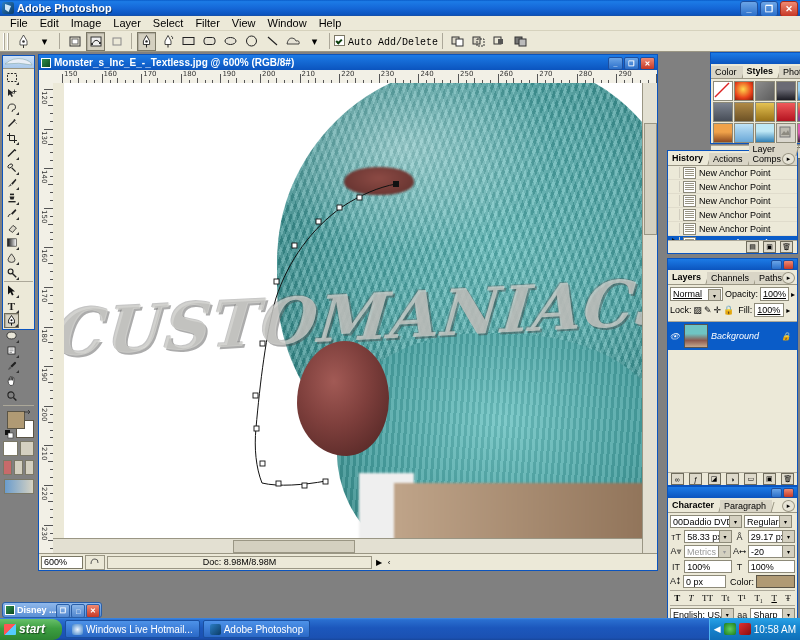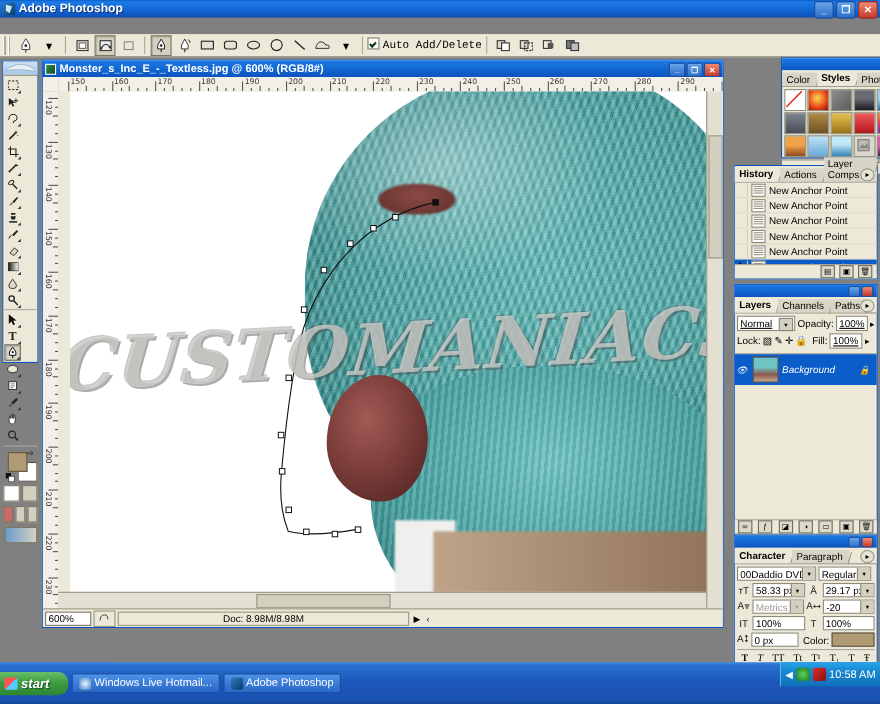--- a/index.html
+++ b/index.html
@@ -219,21 +219,21 @@
     background:linear-gradient(to bottom,#8FB8EB,#5A8FD6);border:1px solid #2a5fa8;
     border-radius:3px;display:flex;align-items:center;color:#fff;font-size:9px;font-weight:bold;
     box-sizing:border-box;padding-left:2px;}
   .minwin .mi-icon{width:10px;height:10px;margin-right:2px;background:#fff;position:relative;}
   .minwin .mi-icon:after{content:"";position:absolute;inset:1px;background:linear-gradient(135deg,#2f8f4a,#0d4a22);}
   .minbtns{position:absolute;right:1px;top:1px;display:flex;gap:1px;}
   .minbtn{width:12px;height:12px;border:1px solid #2a5fa8;border-radius:2px;font-size:7px;color:#fff;
     display:flex;align-items:center;justify-content:center;background:linear-gradient(to bottom,#8cb6e8,#4f86cf);}
   .minbtn.close{background:linear-gradient(to bottom,#f08a72,#c63826);}
 
-  .taskbar{position:absolute;left:0;bottom:0;width:800px;height:38px;
+  .taskbar{position:absolute;left:0;bottom:0;width:800px;height:22px;
     background:linear-gradient(to bottom,#3f8ae3 0%,#2a6fd0 8%,#1C57BC 45%,#1B51B2 90%,#17479c 100%);
     display:flex;align-items:center;}
   .startbtn{width:62px;height:21px;border-radius:0 9px 9px 0;
     background:linear-gradient(to bottom,#68c06a 0%,#3c9e40 45%,#2d8533 100%);
     display:flex;align-items:center;color:#fff;font-size:12px;font-weight:bold;font-style:italic;
     text-shadow:1px 1px 1px rgba(0,0,0,.5);padding-left:4px;box-sizing:border-box;}
   .flag{width:12px;height:11px;margin-right:3px;
     background:linear-gradient(to bottom right,#f55 50%,#5cf 50%);border-radius:1px;}
   .tbitem{height:18px;margin-left:3px;padding:0 6px;color:#fff;font-size:10px;
     display:flex;align-items:center;background:linear-gradient(to bottom,#4d92e8,#2a68c6);
@@ -252,20 +252,31 @@
   <div class="ps-titlebar">
     <div class="tb-icon"></div>
     <div class="tb-text">Adobe Photoshop</div>
     <div class="winbtns">
       <div class="winbtn">_</div>
       <div class="winbtn">❐</div>
       <div class="winbtn close">✕</div>
     </div>
   </div>
 
+  <div class="menubar">
+    <div class="mi">File</div>
+    <div class="mi">Edit</div>
+    <div class="mi">Image</div>
+    <div class="mi">Layer</div>
+    <div class="mi">Select</div>
+    <div class="mi">Filter</div>
+    <div class="mi">View</div>
+    <div class="mi">Window</div>
+    <div class="mi">Help</div>
+  </div>
 
   <div class="optionsbar">
     <div class="grip"></div>
     <div class="obtn">
       <svg width="11" height="13" viewBox="0 0 11 13">
           <path d="M5.5 0 L9 6 L9 10 L2 10 L2 6 Z" fill="#fff" stroke="#333" stroke-width=".8"></path>
           <path d="M5.5 10 L5.5 13" stroke="#333" stroke-width="1"></path>
           <circle cx="5.5" cy="6.5" r="1.3" fill="#333"></circle>
         </svg>
     </div>

